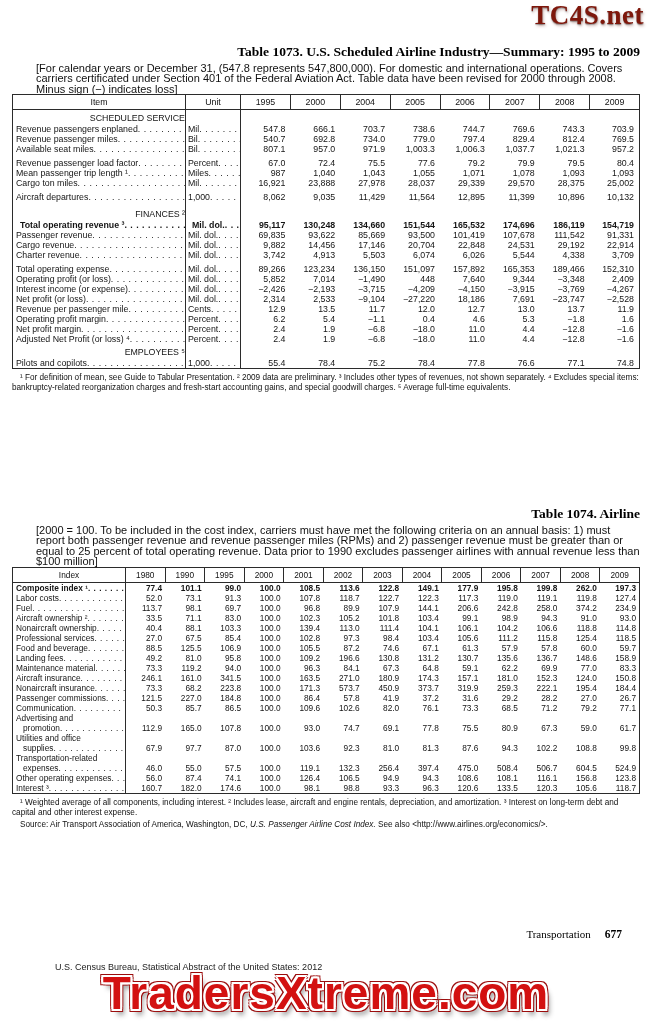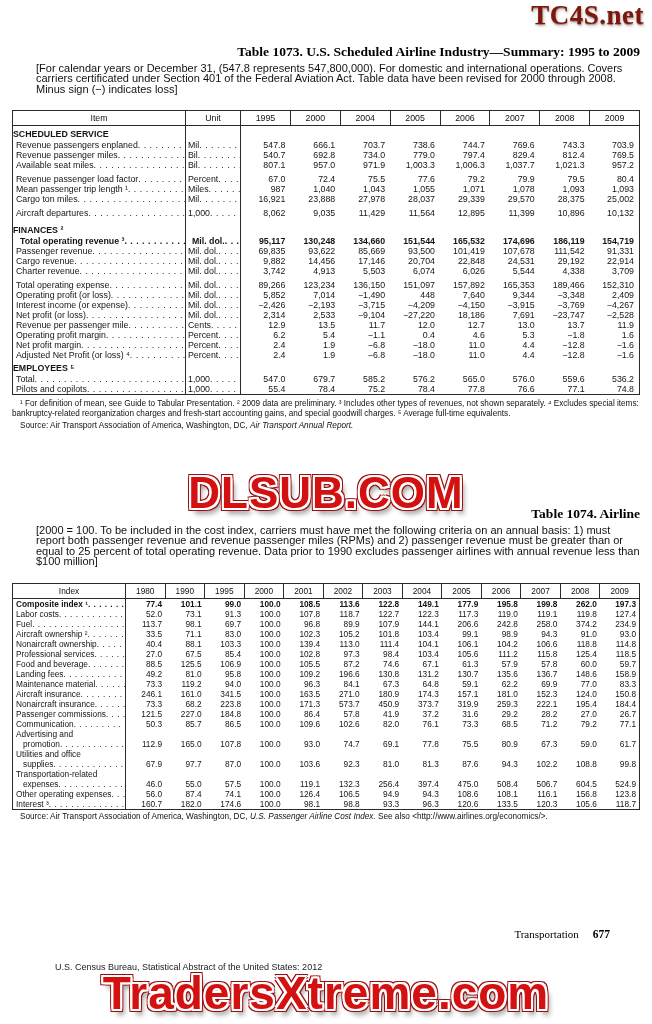--- a/index.html
+++ b/index.html
@@ -16,62 +16,62 @@
   .t2{top:506px;}
 
   .tbl-title{
     font-family:"Liberation Serif", serif;
     font-size:13.5px;font-weight:bold;color:#000;margin:0;text-align:right;
   }
   .tbl-note{font-size:11px;line-height:10.4px;margin:3px 0 0 0;color:#111;padding-left:24px;}
 
   table.datatable{
     border-collapse:collapse;table-layout:fixed;width:100%;
-    margin-top:16px;border:1px solid #2b2b2b;
+    margin-top:0;border:1px solid #2b2b2b;
   }
   .datatable th{
     font-weight:normal;border:1px solid #2b2b2b;text-align:center;
     padding:2px 1px;color:#111;
   }
   .t1073 th{font-size:8.8px;}
   .t1074 th{font-size:8.3px;}
   .t1073 th:first-child{width:170px;}
   .t1073 th:nth-child(2){width:52px;}
   .t1074 th:first-child{width:110px;}
 
   .datatable td{vertical-align:bottom;padding:0;}
   .t1073 td{font-size:8.8px;line-height:10px;}
   .t1074 td{font-size:8.3px;line-height:10px;}
 
   td.item{padding-left:3px;border-right:1px solid #2b2b2b;}
   td.unit{padding-left:2px;border-right:1px solid #2b2b2b;}
   td.num{text-align:right;padding-right:5px;}
   .t1074 td.num{padding-right:3px;}
 
-  tr.section td.item{text-align:left;padding:3px 0 1px 0;font-weight:bold;}
+  tr.section td.item{text-align:right;padding:3px 0 1px 0;}
   tr.spacer td{height:4px;}
   tr.bold{font-weight:bold;}
   .t1073 tr.bold .leader > span:first-child{padding-left:4px;}
 
   .leader{display:flex;overflow:hidden;}
   .leader > span:first-child{white-space:nowrap;}
   .leader + .leader > span:first-child{padding-left:7px;}
   .dots{flex:1 1 auto;overflow:hidden;white-space:nowrap;color:#141414;}
   .dots::before{
     content:". . . . . . . . . . . . . . . . . . . . . . . . . . . . . . . . . . . . . . . . . . . . . . ";
     letter-spacing:0.5px;
   }
 
   .tbl-foot{font-size:8.2px;line-height:10px;margin:4px 0 0 0;text-indent:8px;color:#111;}
   .tbl-source{font-size:8.2px;line-height:10px;margin:2px 0 0 0;text-indent:8px;color:#111;}
   .tbl-source i{font-style:italic;}
 
   
   .footer-right{
-    position:absolute;top:928px;right:42px;
+    position:absolute;top:928px;right:30px;
     font-family:"Liberation Serif", serif;font-size:11px;color:#000;
   }
   .footer-right .pagenum{font-weight:bold;margin-left:14px;font-size:11.5px;}
   .census-line{position:absolute;top:962px;left:55px;font-size:9px;color:#222;text-align:center;}
 
   
   .wm{position:absolute;z-index:20;pointer-events:none;white-space:nowrap;font-weight:bold;}
   .wm-top{
     top:0px;right:8px;
     font-family:"Liberation Serif", serif;font-size:27px;letter-spacing:0.5px;
@@ -623,42 +623,20 @@
             <td class="num"></td>
             <td class="num"></td>
             <td class="num"></td>
             <td class="num"></td>
             <td class="num"></td>
             <td class="num"></td>
           </tr>
           <tr>
             <td class="item">
               <div class="leader">
-                <span>Total</span>
-                <span class="dots"></span>
-              </div>
-            </td>
-            <td class="unit">
-              <div class="leader">
-                <span>1,000</span>
-                <span class="dots"></span>
-              </div>
-            </td>
-            <td class="num">547.0</td>
-            <td class="num">679.7</td>
-            <td class="num">585.2</td>
-            <td class="num">576.2</td>
-            <td class="num">565.0</td>
-            <td class="num">576.0</td>
-            <td class="num">559.6</td>
-            <td class="num">536.2</td>
-          </tr>
-          <tr>
-            <td class="item">
-              <div class="leader">
                 <span>Pilots and copilots</span>
                 <span class="dots"></span>
               </div>
             </td>
             <td class="unit">
               <div class="leader">
                 <span>1,000</span>
                 <span class="dots"></span>
               </div>
             </td>
@@ -667,24 +645,22 @@
             <td class="num">75.2</td>
             <td class="num">78.4</td>
             <td class="num">77.8</td>
             <td class="num">76.6</td>
             <td class="num">77.1</td>
             <td class="num">74.8</td>
           </tr>
         </tbody>
     </table>
     <p class="tbl-foot">¹ For definition of mean, see Guide to Tabular Presentation. ² 2009 data are preliminary. ³ Includes other types of revenues, not shown separately. ⁴ Excludes special items: bankruptcy-related reorganization charges and fresh-start accounting gains, and special goodwill charges. ⁵ Average full-time equivalents.</p>
-    <p class="tbl-source"><span>Source: Air Transport Association of America, Washington, DC, </span><i>Air Transport Annual Report.</i></p>
   </section>
 
-  <div class="wm wm-mid">DLSUB.COM</div>
 
   <section class="tblock t2">
     <h2 class="tbl-title">Table 1074. Airline</h2>
     <p class="tbl-note">[2000 = 100. To be included in the cost index, carriers must have met the following criteria on an annual basis: 1) must report both passenger revenue and revenue passenger miles (RPMs) and 2) passenger revenue must be greater than or equal to 25 percent of total operating revenue. Data prior to 1990 excludes passenger airlines with annual revenue less than $100 million]</p>
     <table class="datatable t1074">
       <thead>
           <tr>
             <th>Index</th>
             <th>1980</th>
             <th>1990</th>
@@ -1084,20 +1060,21 @@
             <td class="num">93.3</td>
             <td class="num">96.3</td>
             <td class="num">120.6</td>
             <td class="num">133.5</td>
             <td class="num">120.3</td>
             <td class="num">105.6</td>
             <td class="num">118.7</td>
           </tr>
         </tbody>
     </table>
+    <p class="tbl-foot">¹ Weighted average of all components, including interest. ² Includes lease, aircraft and engine rentals, depreciation, and amortization. ³ Interest on long-term debt and capital and other interest expense.</p>
     <p class="tbl-source"><span>Source: Air Transport Association of America, Washington, DC, </span><i>U.S. Passenger Airline Cost Index.</i><span> See also &lt;http://www.airlines.org/economics/&gt;.</span></p>
   </section>
 
   <div class="footer-right">
     <span>Transportation</span><span class="pagenum">677</span>
   </div>
   <div class="census-line">U.S. Census Bureau, Statistical Abstract of the United States: 2012</div>
 
   <div class="wm wm-bottom">TradersXtreme.com</div>
 

